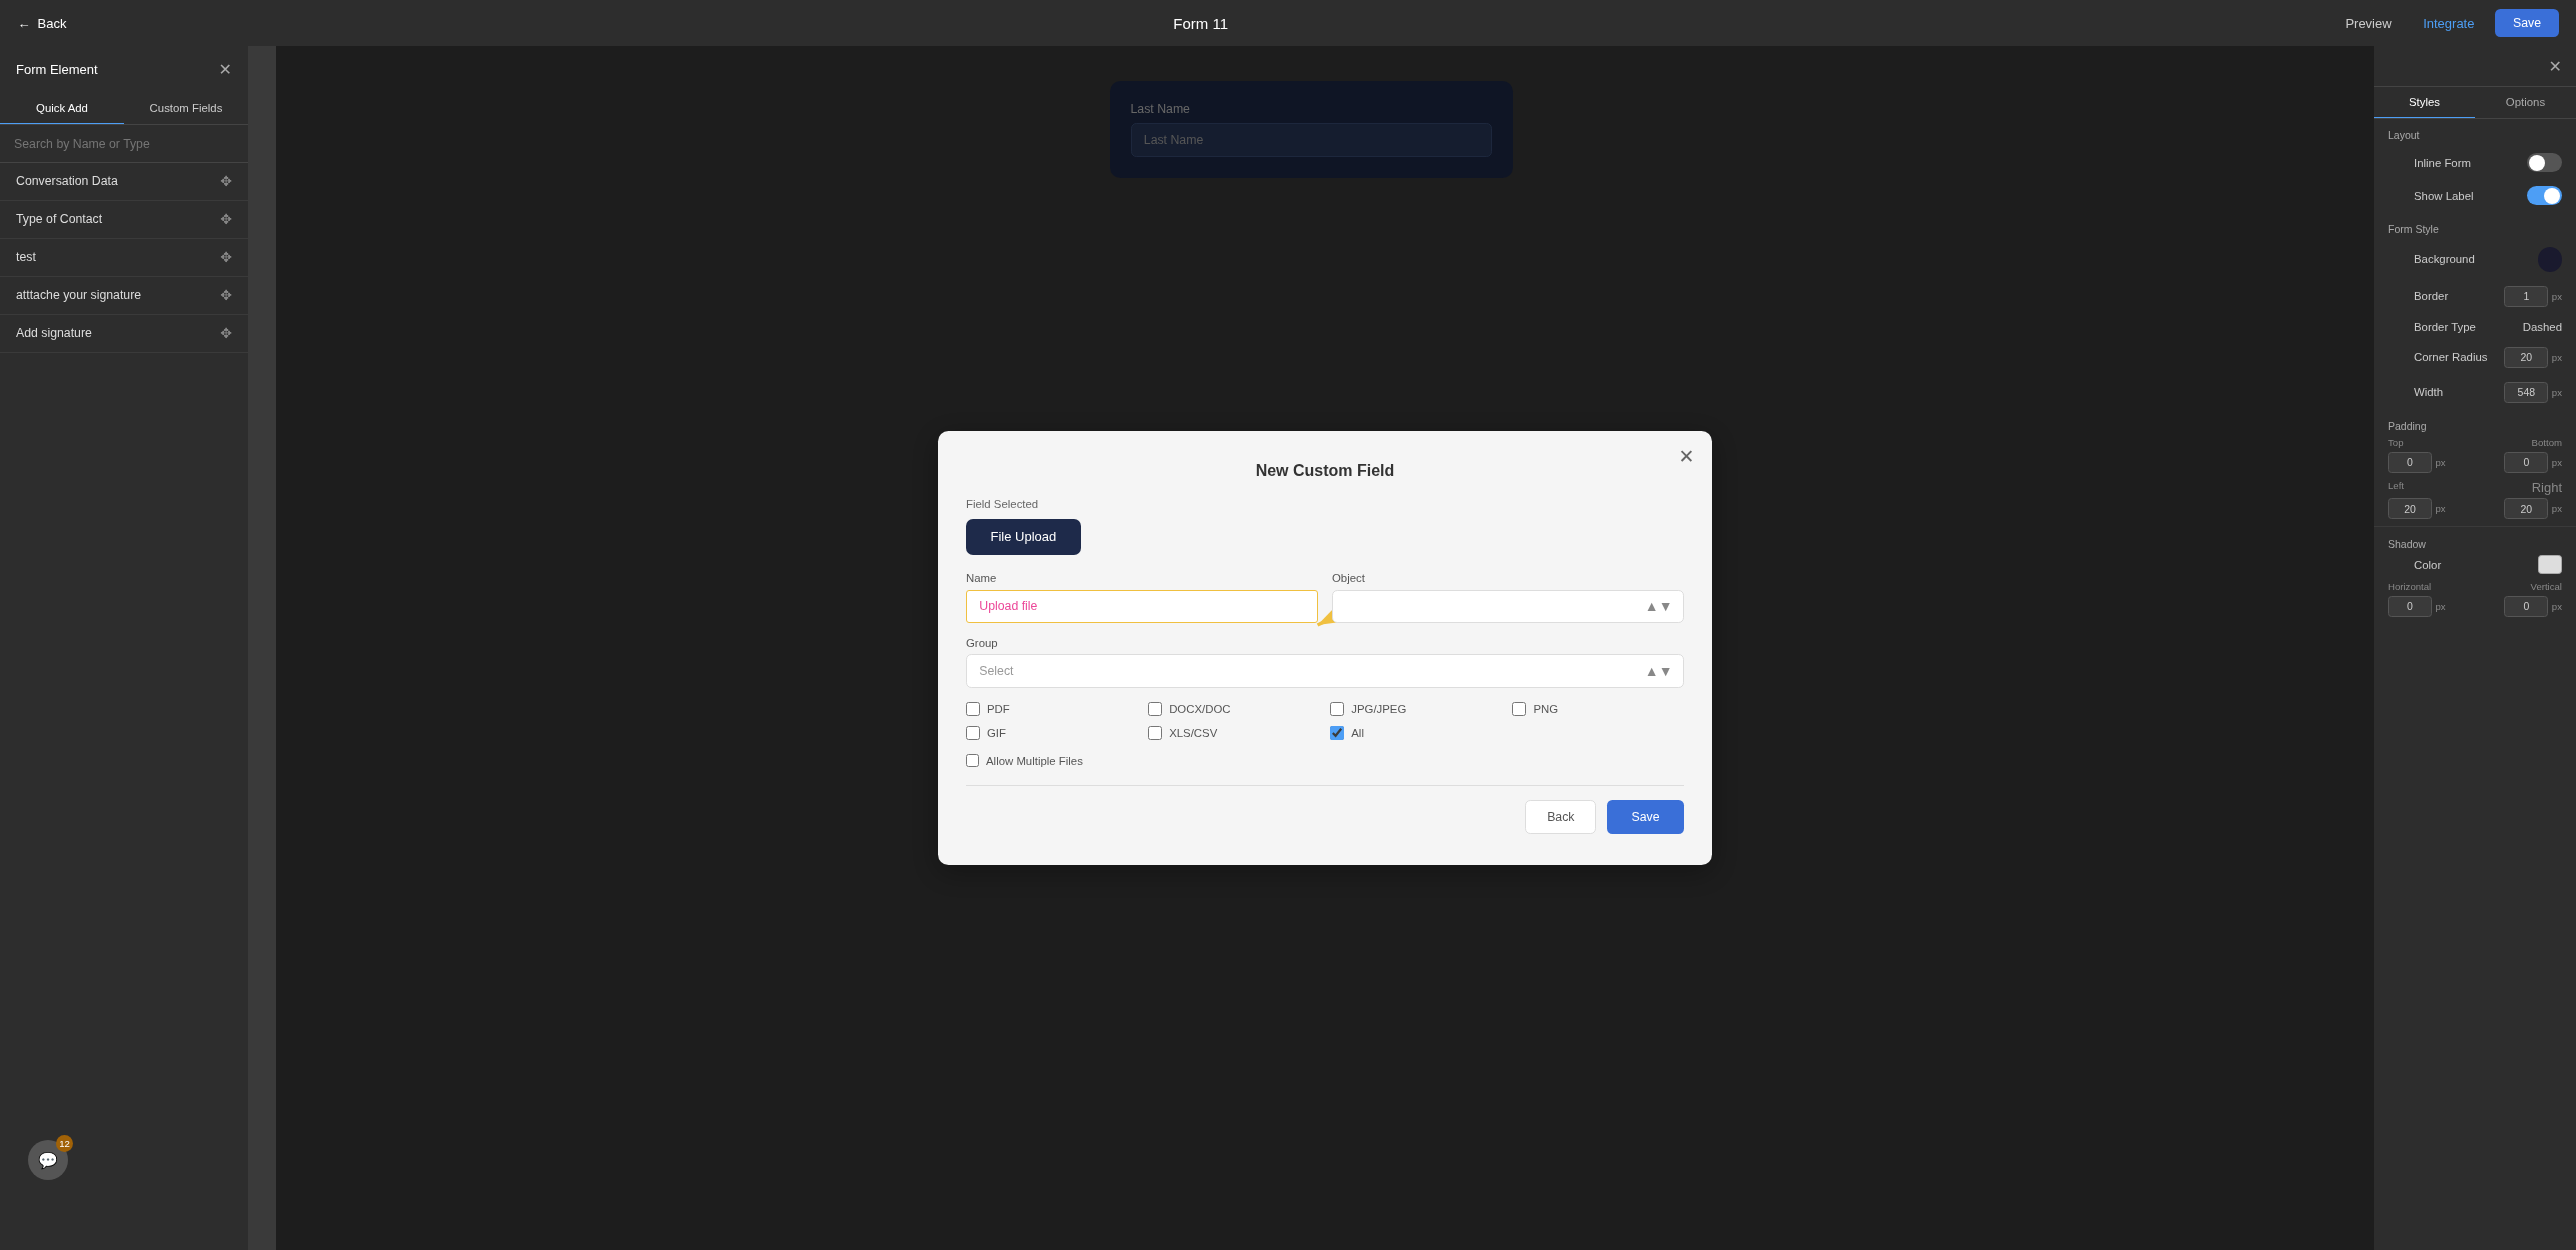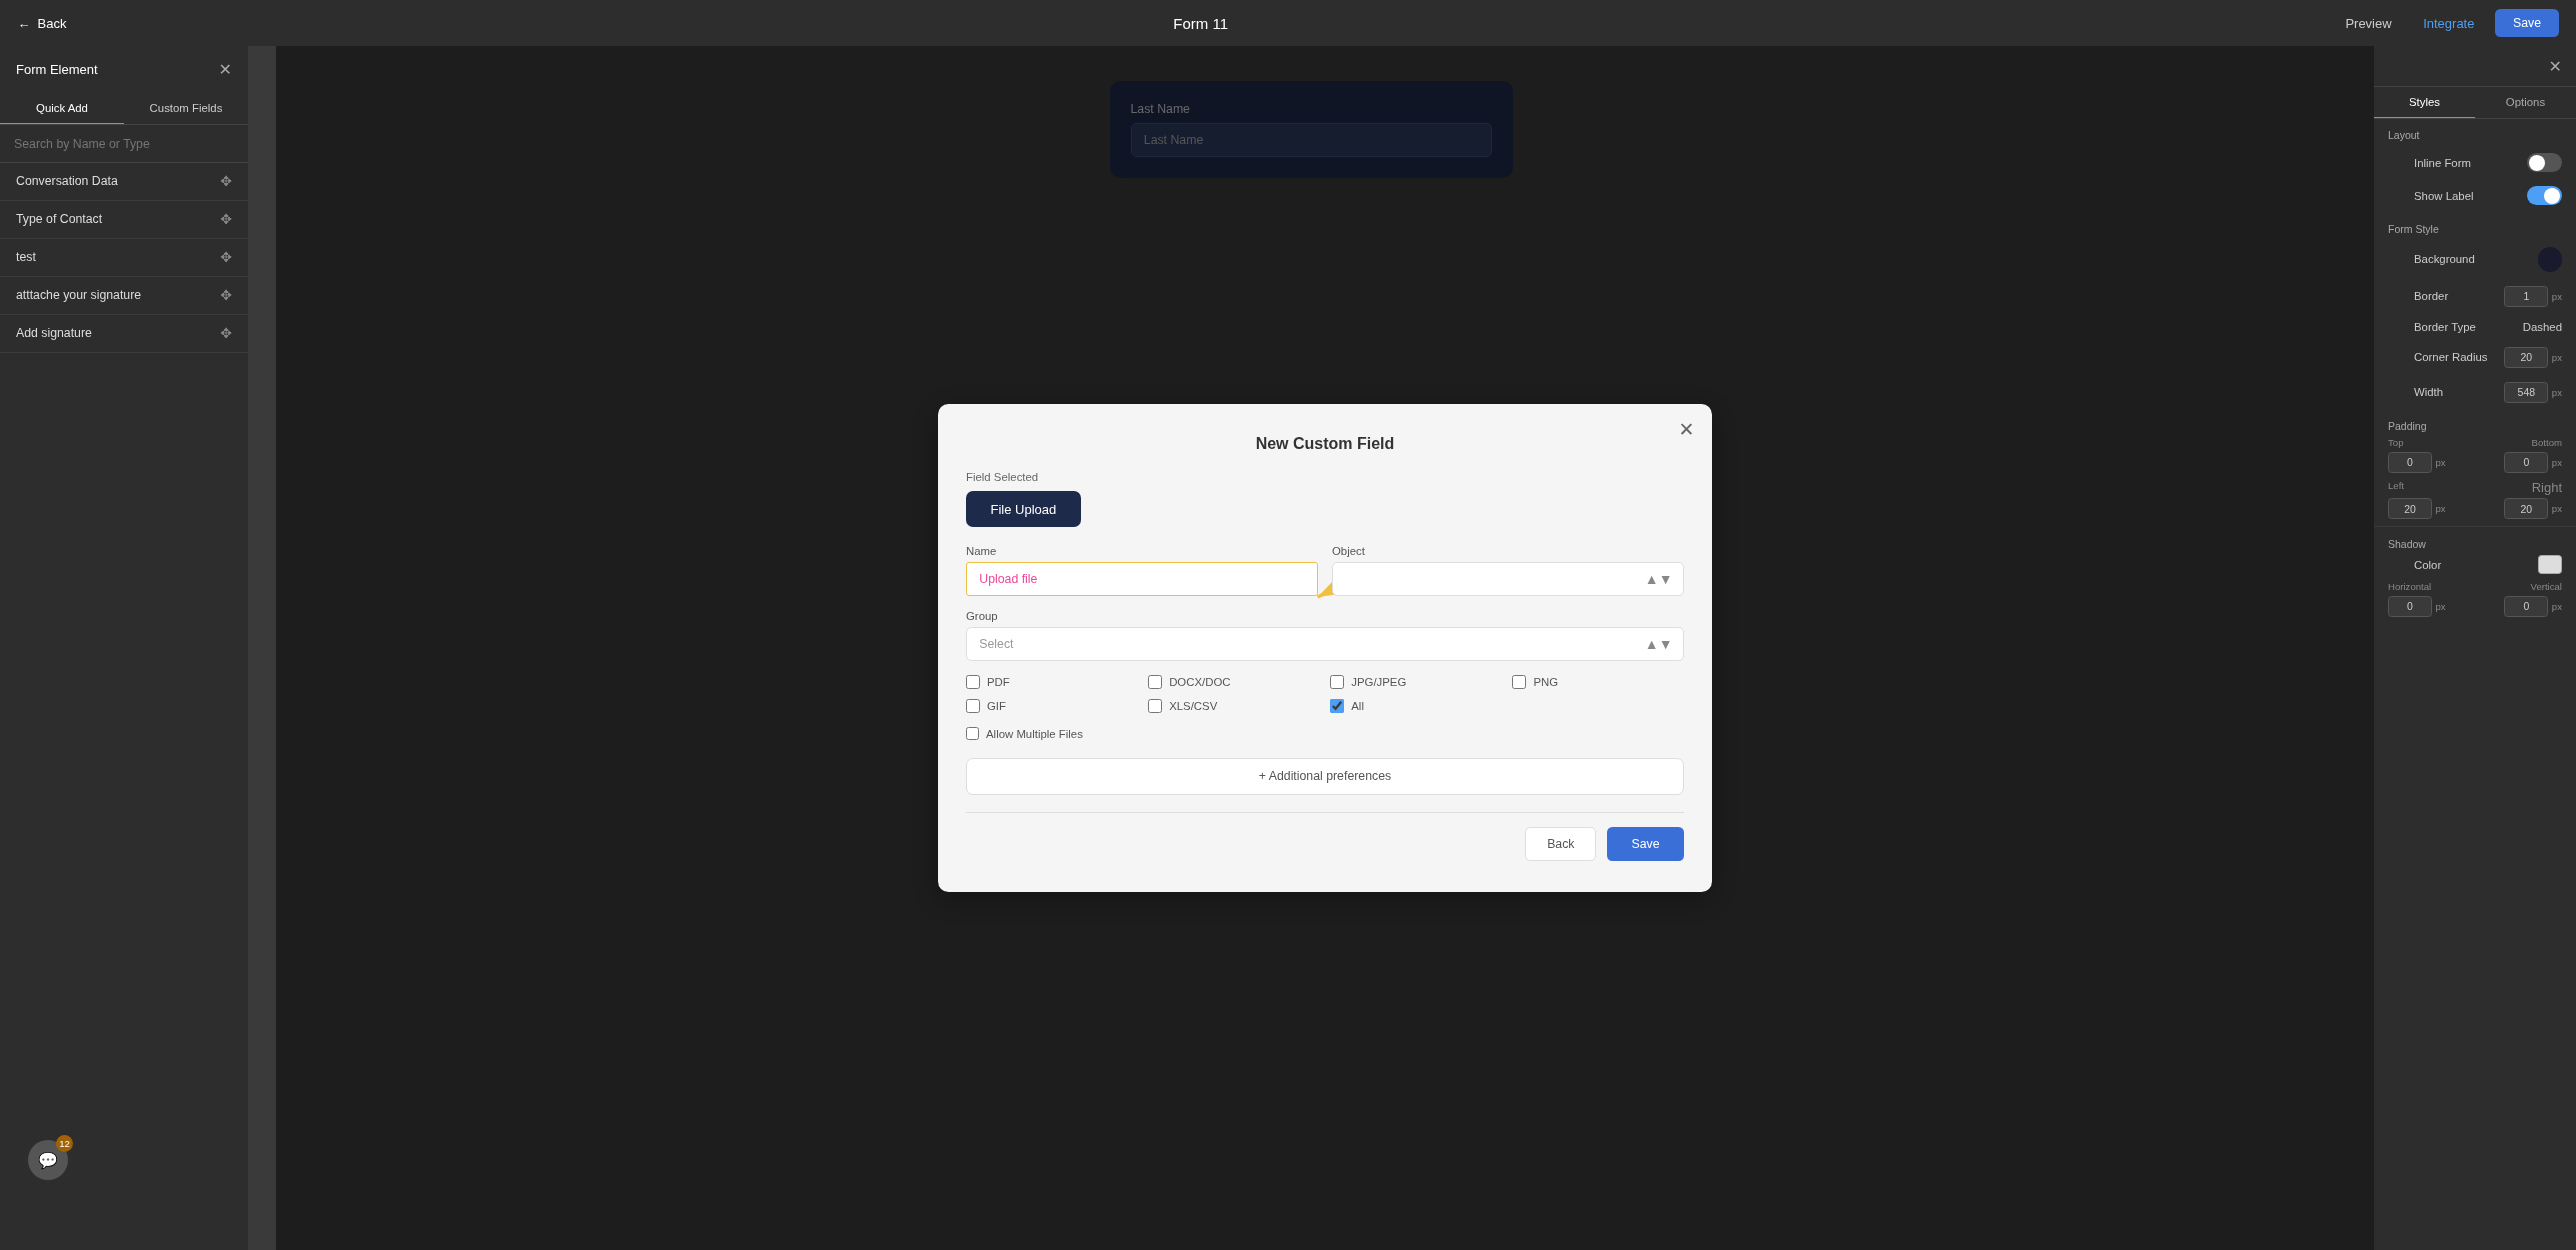--- a/index.html
+++ b/index.html
@@ -769,21 +769,20 @@
           <input type="checkbox" checked="" style="">
           <span>All</span>
         </div>
       </div>
 
     <div class="allow-multiple-row">
       <input type="checkbox" id="allow-multiple" style="">
       <label for="allow-multiple">Allow Multiple Files</label>
     </div>
 
-    <button class="btn-additional-prefs">+ Additional preferences</button>
 
     <div class="modal-footer">
       <button class="btn-back-modal">Back</button>
       <button class="btn-save-modal">Save</button>
     </div>
   </div>
 </div>
 
 
 </body></html>

